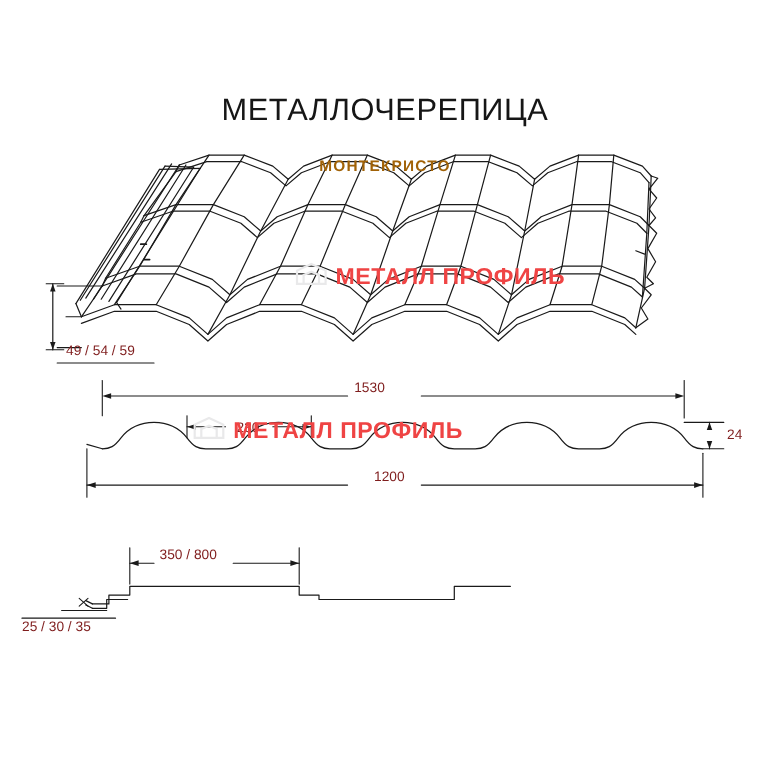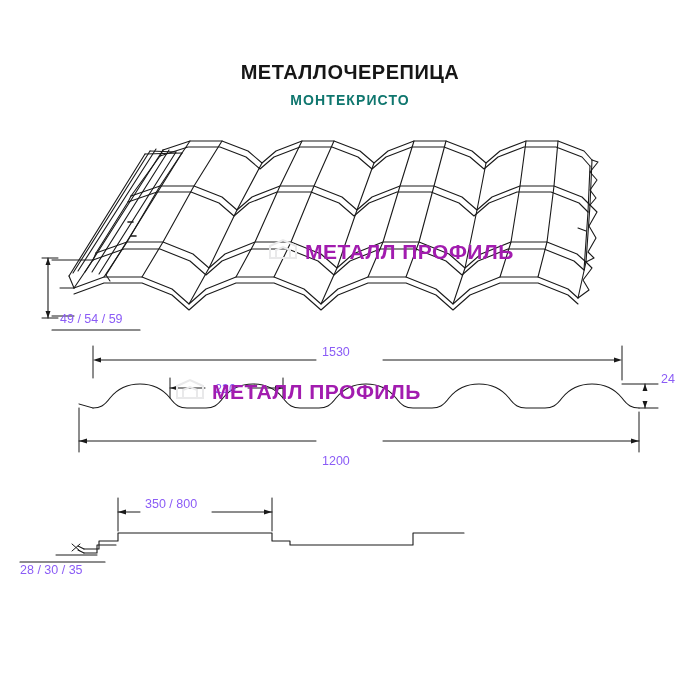--- a/index.html
+++ b/index.html
@@ -23,44 +23,45 @@
     height: 700px;
   }
   .title-wrap {
     position: absolute;
     left: 0;
     top: 55px;
     width: 700px;
     text-align: center;
   }
   .title {
-    font-size: 20px;
-    font-weight: bold;
+    font-size: 28px;
+    font-weight: normal;
     letter-spacing: 0.5px;
     line-height: 34px;
     color: #161616;
+    margin-top: 28px;
   }
   .subtitle {
-    margin-top: 3px;
+    margin-top: 25px;
     font-size: 14px;
     font-weight: bold;
     letter-spacing: 1.1px;
-    color: #0f766e;
+    color: #a16207;
   }
   .dim {
     position: absolute;
     font-size: 12.5px;
-    color: #8b5cf6;
+    color: #7f1d1d;
     white-space: nowrap;
   }
   .wm {
     position: absolute;
     font-size: 21px;
     font-weight: bold;
-    color: #a21caf;
+    color: #ef4444;
     letter-spacing: 0.5px;
     white-space: nowrap;
     pointer-events: none;
   }
   .wm .wm-ico {
     display: inline-block;
     vertical-align: middle;
     margin-right: 7px;
   }
   .wm-txt { vertical-align: middle; }
@@ -233,24 +234,24 @@
 </svg>
 
 <div class="title-wrap">
   <div class="title">МЕТАЛЛОЧЕРЕПИЦА</div>
   <div class="subtitle">МОНТЕКРИСТО</div>
 </div>
 
 <div class="dim" style="left:60px; top:312px;">49 / 54 / 59</div>
 <div class="dim" style="left:322px; top:345px;">1530</div>
 <div class="dim" style="left:215px; top:382px;">230</div>
-<div class="dim" style="left:661px; top:372px;">24</div>
-<div class="dim" style="left:322px; top:426px;margin-top:28px;">1200</div>
+<div class="dim" style="left:661px; top:388px;">24</div>
+<div class="dim" style="left:340px; top:426px;">1200</div>
 <div class="dim" style="left:145px; top:497px;">350 / 800</div>
-<div class="dim" style="left:20px; top:563px;">28 / 30 / 35</div>
+<div class="dim" style="left:20px; top:563px;">25 / 30 / 35</div>
 
 <div class="wm" style="left:268px; top:238px;">
   <span class="wm-ico">
     <svg width="30" height="22" viewBox="0 0 30 22" fill="none" stroke="#e9e9ea" stroke-width="2">
       <path d="M2 20 L2 8 L15 2 L28 8 L28 20 Z"></path>
       <path d="M8 20 L8 12 L15 9 L22 12 L22 20"></path>
     </svg>
   </span><span class="wm-txt">МЕТАЛЛ ПРОФИЛЬ</span>
 </div>
 

